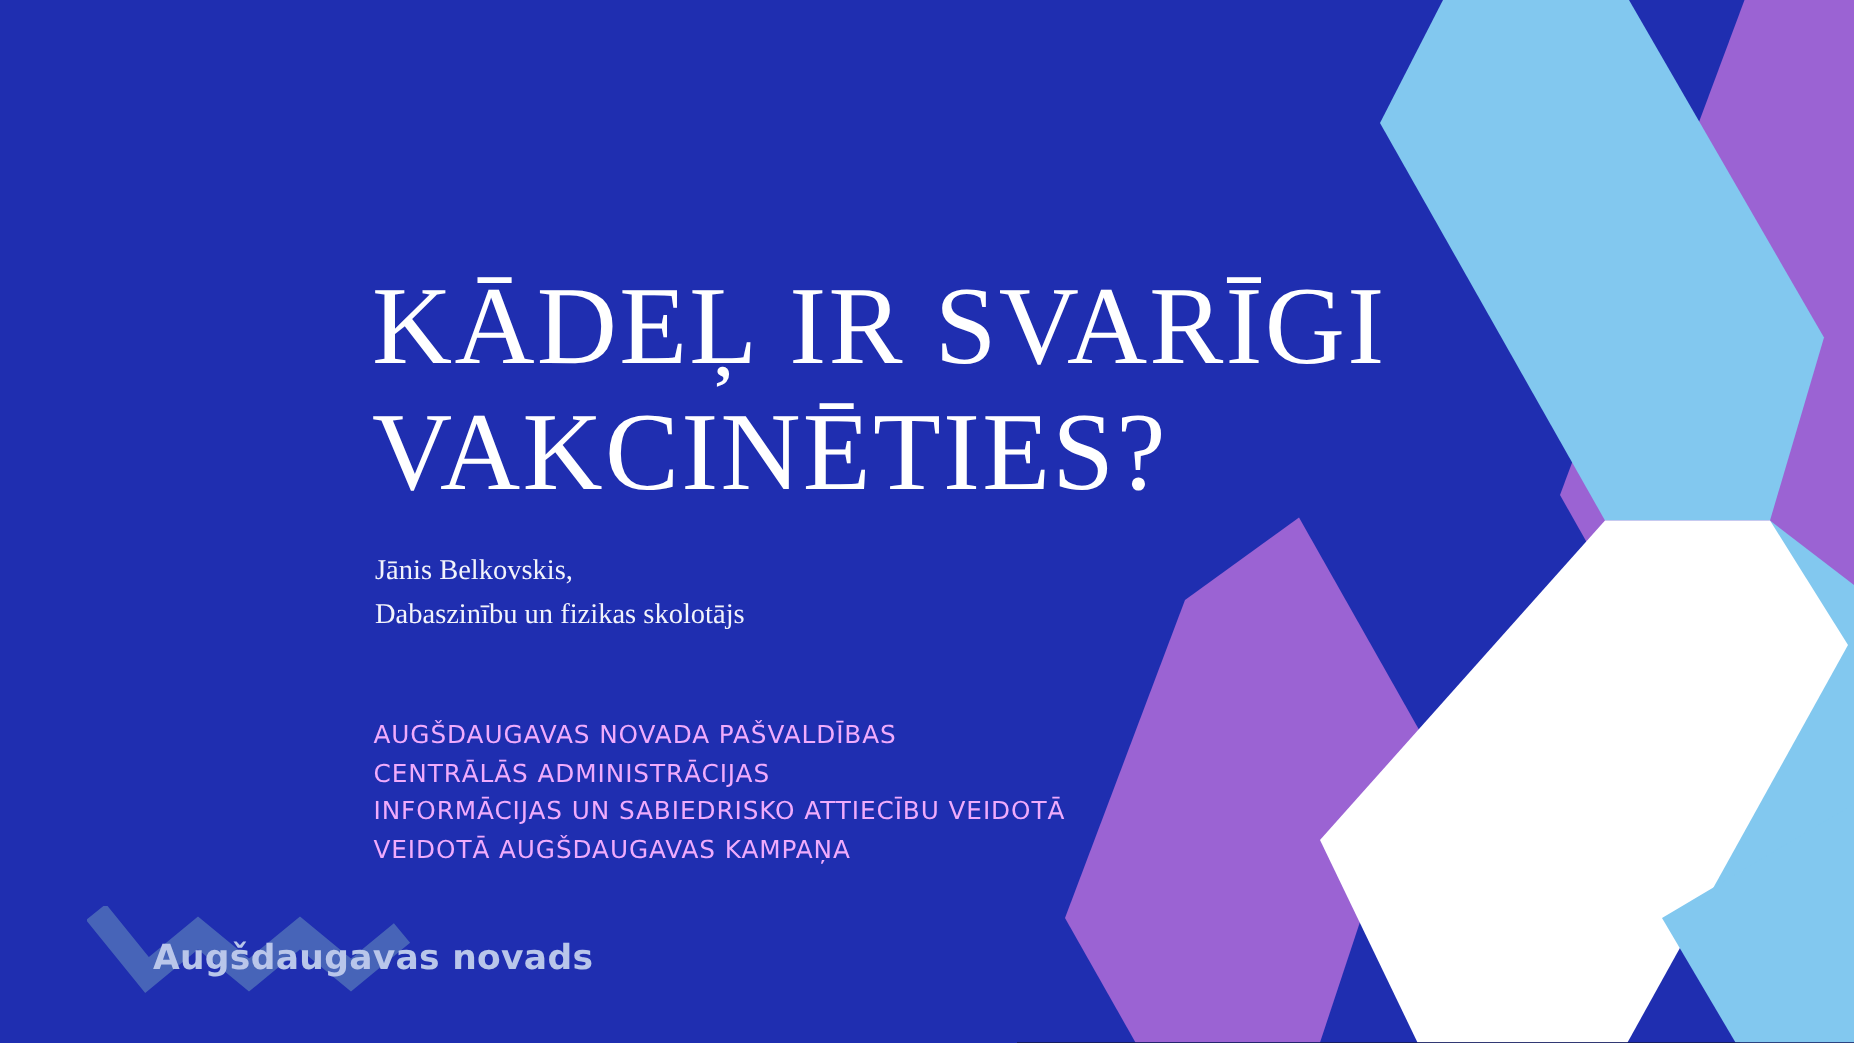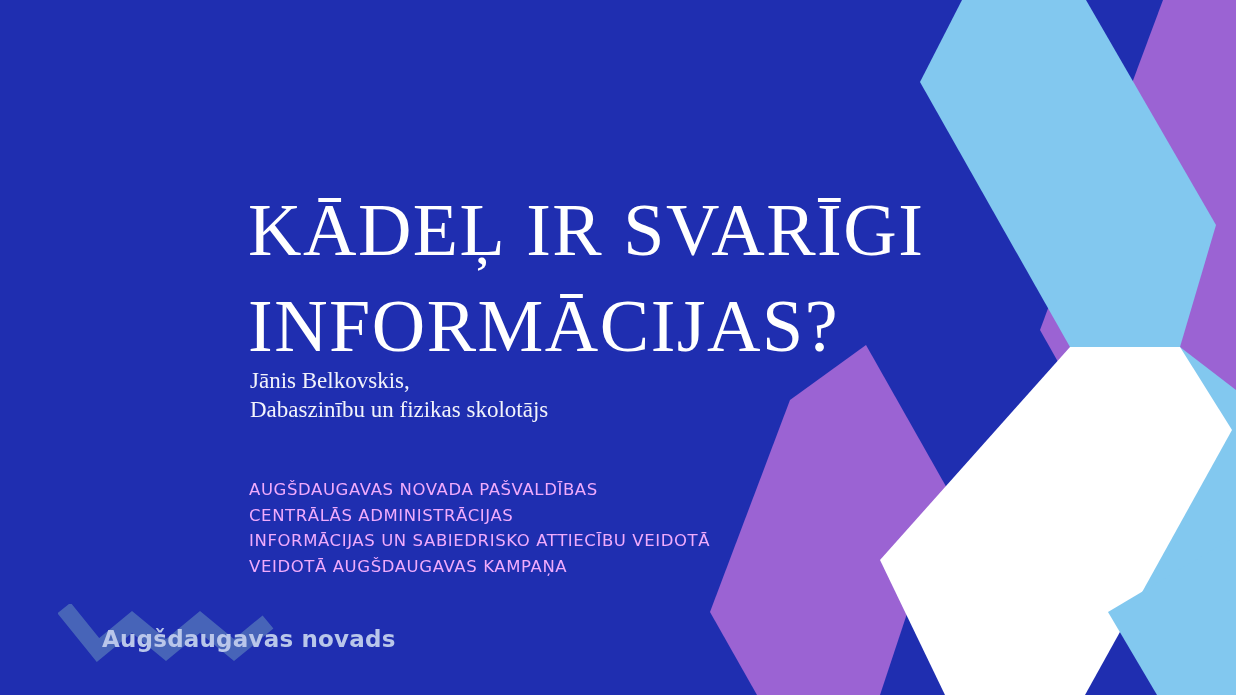--- a/index.html
+++ b/index.html
@@ -37,32 +37,31 @@
     width: 740px;
   }
   .title-line {
     font-family: "Liberation Serif", "DejaVu Serif", serif;
     color: #ffffff;
     font-size: 74px;
     line-height: 84px;
     letter-spacing: 1.5px;
     font-weight: 400;
     white-space: nowrap;
-    margin-top: 12px;
   }
   .subtitle-block {
     position: absolute;
     left: 250px;
     top: 366px;
     width: 600px;
   }
   .subtitle-line {
     font-family: "Liberation Serif", "DejaVu Serif", serif;
     color: #f2f3fb;
-    font-size: 23px;
+    font-size: 19px;
     line-height: 29px;
     font-weight: 400;
     white-space: nowrap;
   }
   .caption-block {
     position: absolute;
     left: 249px;
     top: 477px;
     width: 620px;
   }
@@ -119,21 +118,21 @@
 
     <polygon fill="#82c8ef" points="1160,695 1236,560 1236,695"></polygon>
 
     <polygon fill="#82c8ef" points="1236,536 1236,695 1157,695 1108,612"></polygon>
   </svg>
 
   <div class="content">
 
     <div class="title-block">
       <div class="title-line">KĀDEĻ IR SVARĪGI</div>
-      <div class="title-line">INFORMĀCIJAS?</div>
+      <div class="title-line">VAKCINĒTIES?</div>
     </div>
 
     <div class="subtitle-block">
       <div class="subtitle-line">Jānis Belkovskis,</div>
       <div class="subtitle-line">Dabaszinību un fizikas skolotājs</div>
     </div>
 
     <div class="caption-block">
       <div class="caption-line">AUGŠDAUGAVAS NOVADA PAŠVALDĪBAS</div>
       <div class="caption-line">CENTRĀLĀS ADMINISTRĀCIJAS</div>

